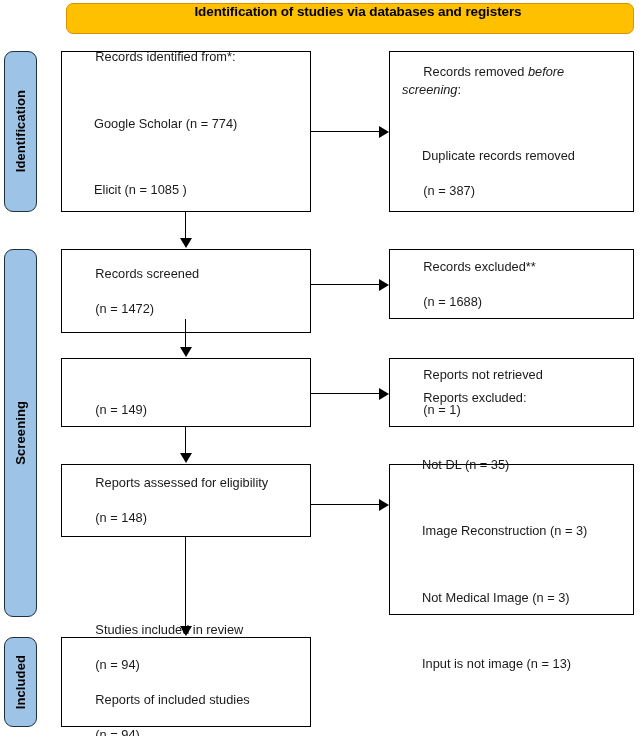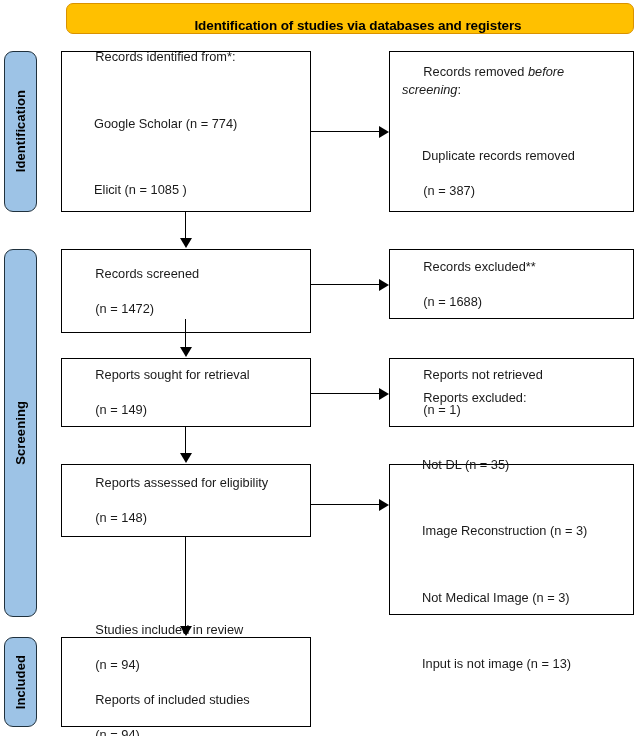--- a/index.html
+++ b/index.html
@@ -24,21 +24,21 @@
   .banner {
     position: absolute;
     left: 66px;
     top: 3px;
     width: 568px;
     height: 31px;
     background: #FFC000;
     border: 1.5px solid #D99200;
     border-radius: 7px;
     display: flex;
-    align-items: flex-end;
+    align-items: flex-start;
     justify-content: center;
     box-sizing: border-box;
     padding-left: 16px;
   }
   .banner-text {
     font-size: 13.5px;
     font-weight: bold;
     color: #000000;
     letter-spacing: -0.1px;
     white-space: nowrap;
@@ -167,21 +167,21 @@
 
   <div class="box" style="left:389px; top:249px; width:245px; height:70px;padding-left:12px;">
     <div class="box-inner">
       <span>Records excluded**</span><br>
       <span>(n = 1688)</span>
     </div>
   </div>
 
   <div class="box" style="left:61px; top:358px; width:250px; height:69px;">
     <div class="box-inner">
-      <span>Reports sought for retrieval</span><br>
+      <br>
       <span>(n = 149)</span>
     </div>
   </div>
 
   <div class="box" style="left:389px; top:358px; width:245px; height:69px;">
     <div class="box-inner">
       <span>Reports not retrieved</span><br>
       <span>(n = 1)</span>
     </div>
   </div>

